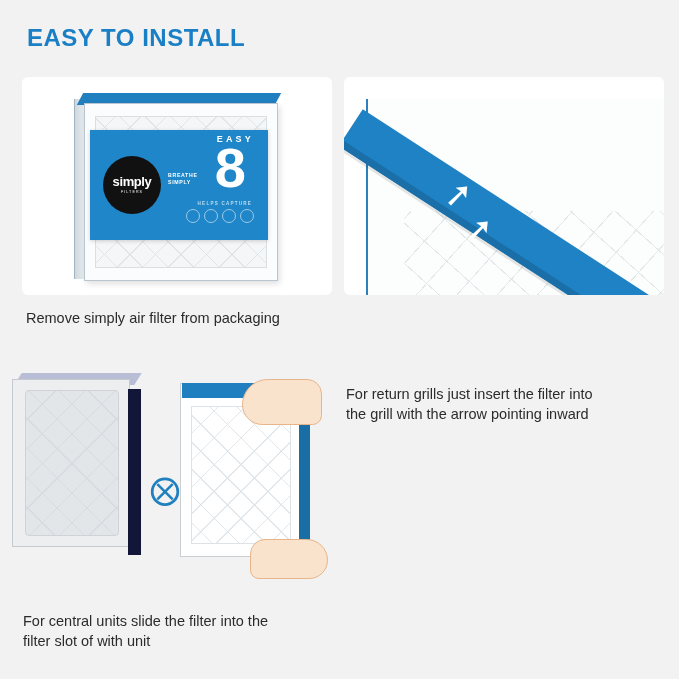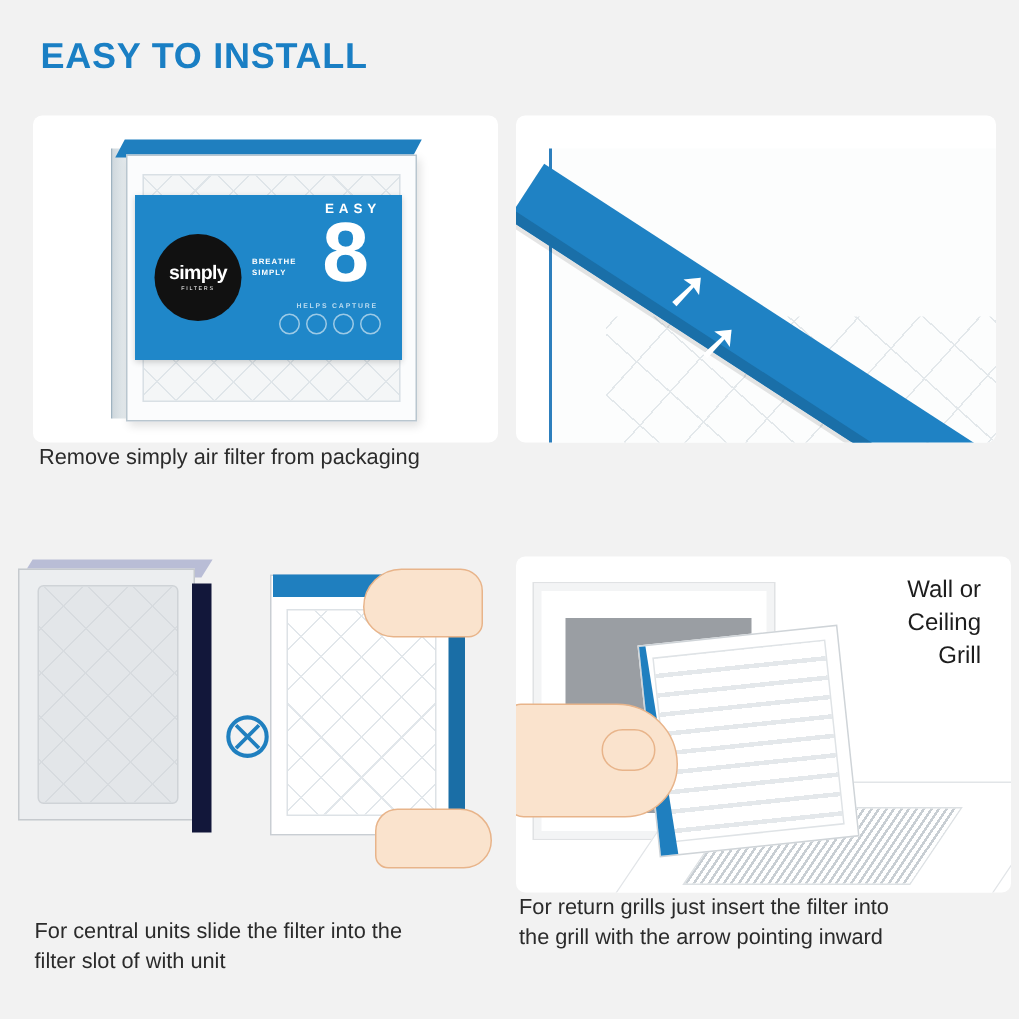--- a/index.html
+++ b/index.html
@@ -39,20 +39,21 @@
   }
   .card-1{height:218px;}
   .card-2{height:218px;}
   .card-3{height:224px;background:transparent;border-radius:0;}
   .card-4{height:224px;}
 
   .caption{
     color:#2b2b2b;
     font-size:14.5px;
     line-height:20px;
+    margin-top:13px;
     white-space:pre-line;
   }
   .cap-1{margin-left:4px;}
   .cap-2{margin-left:2px;}
   .cap-3{margin-left:23px;margin-top:16px;}
   .cap-4{margin-left:2px;}
 
   
   .p1-stage{position:absolute;left:0;top:0;width:100%;height:100%;}
   .p1-box{
@@ -360,38 +361,18 @@
           </div>
           <div class="hand p3-hand-top"></div>
           <div class="hand p3-hand-bot"></div>
         </div>
       </div>
       <div class="caption cap-3">For central units slide the filter into the
 filter slot of with unit</div>
     </div>
 
     <div class="step step-4">
-      <div class="card card-4">
-        <div class="p4-stage">
-          <div class="p4-wall">
-            <div class="p4-cavity"></div>
-          </div>
-          <div class="p4-ceiling">
-            <div class="p4-ceiling-vent"></div>
-          </div>
-          <div class="p4-grill">
-            <div class="p4-grill-edge"></div>
-            <div class="p4-grill-top"></div>
-          </div>
-          <div class="p4-hand">
-            <div class="p4-thumb"></div>
-          </div>
-          <div class="p4-note">Wall or
-Ceiling
-Grill</div>
-        </div>
-      </div>
       <div class="caption cap-4">For return grills just insert the filter into
 the grill with the arrow pointing inward</div>
     </div>
 
   </div>
 </div>
 
 </body></html>

